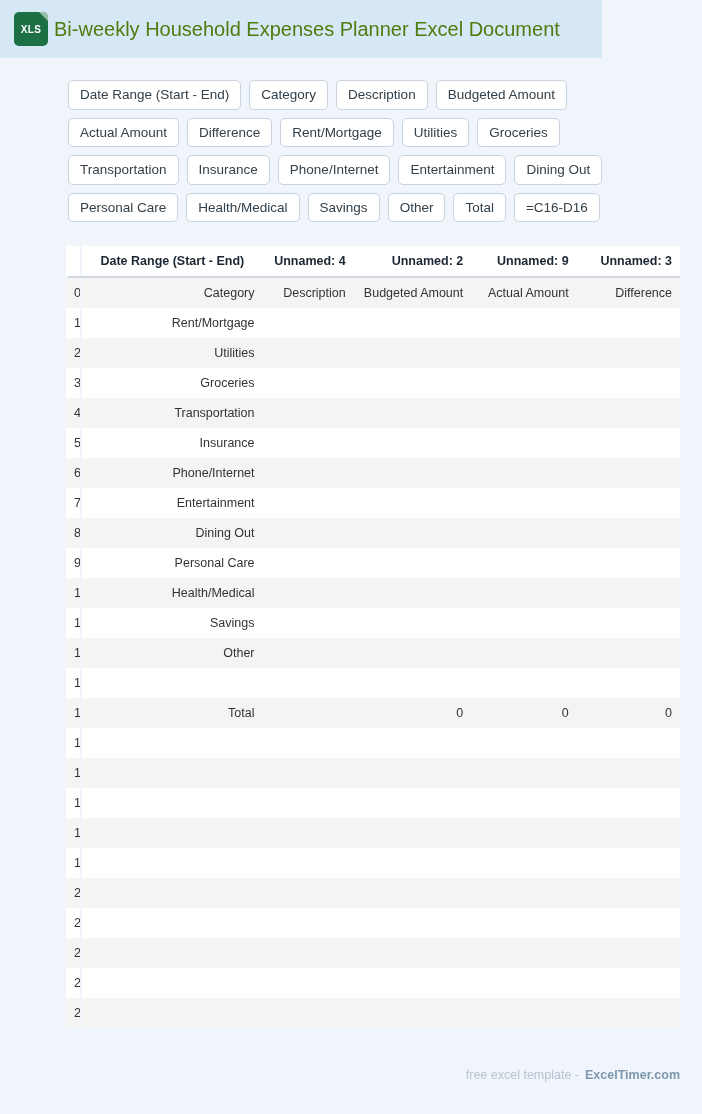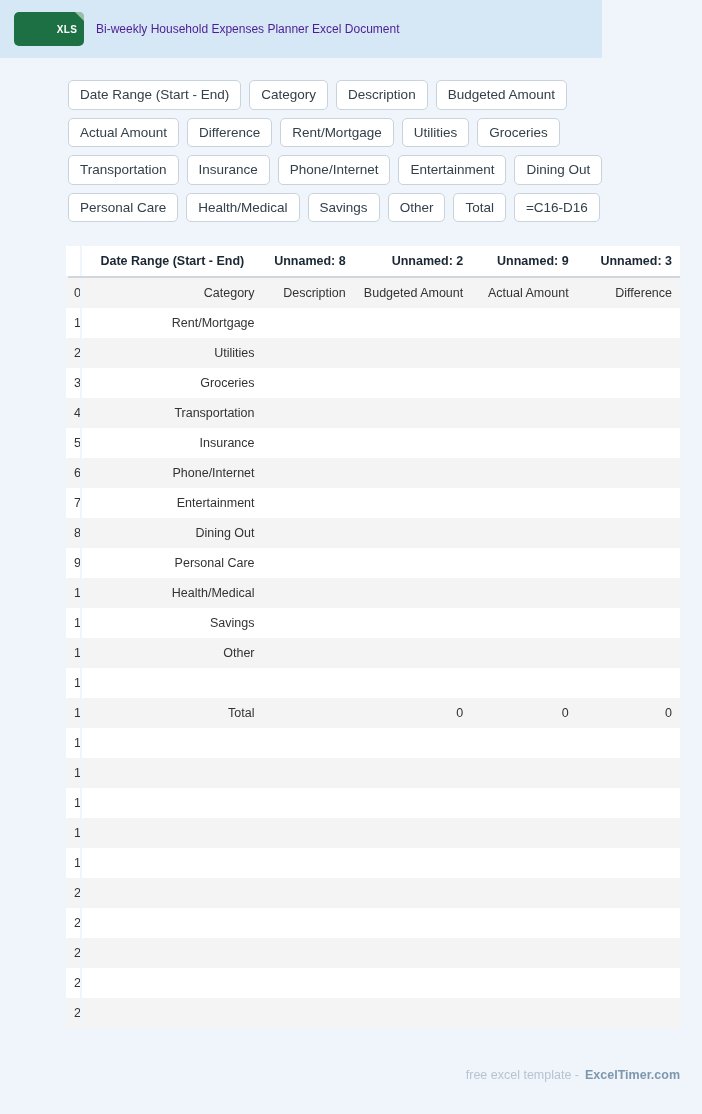--- a/index.html
+++ b/index.html
@@ -33,37 +33,36 @@
     background: #1d7044;
     color: #ffffff;
     font-size: 10px;
     font-weight: bold;
     display: flex;
     align-items: center;
     justify-content: center;
     flex: none;
     letter-spacing: 0.3px;
     position: relative;
-    padding-left: 36px;
   }
   .xls-icon .fold {
     position: absolute;
     top: 0;
     right: 0;
     width: 0;
     height: 0;
     border-top: 9px solid #ffffff;
     border-left: 9px solid transparent;
     border-top-right-radius: 5px;
     opacity: .55;
   }
   .header-title {
-    font-size: 12px;
-    color: #4c1d95;
-    margin-left: 12px;
+    font-size: 20px;
+    color: #4d7c0f;
+    margin-left: 6px;
     white-space: nowrap;
   }
 
   
   .chips {
     margin: 22px 0 0 0;
     padding: 0 26px 0 68px;
     display: flex;
     flex-wrap: wrap;
     gap: 8px 8px;
@@ -193,21 +192,21 @@
       <col class="c-cat">
       <col class="c-desc">
       <col class="c-bud">
       <col class="c-act">
       <col class="c-diff">
     </colgroup>
     <thead>
       <tr>
           <th class="idx"></th>
           <th class="first">Date Range (Start - End)</th>
-          <th>Unnamed: 8</th>
+          <th>Unnamed: 4</th>
           <th>Unnamed: 2</th>
           <th>Unnamed: 9</th>
           <th>Unnamed: 3</th>
         </tr>
     </thead>
     <tbody>
         <tr class="odd">
           <td class="idx">0</td>
           <td>Category</td>
           <td>Description</td>

